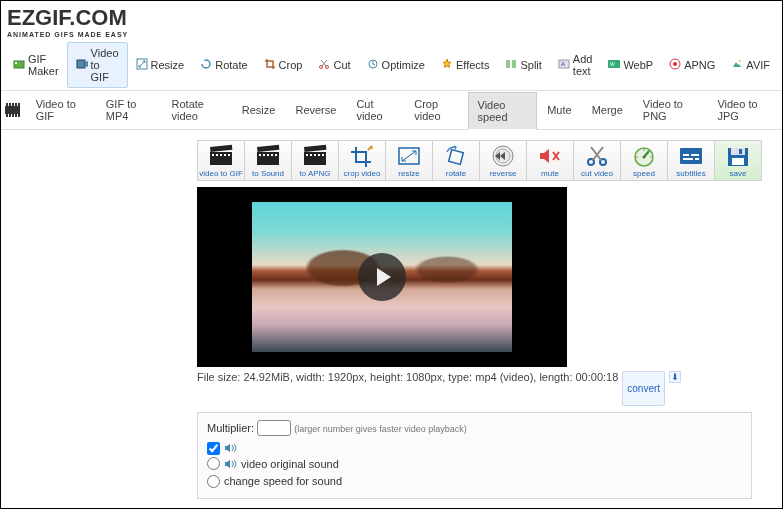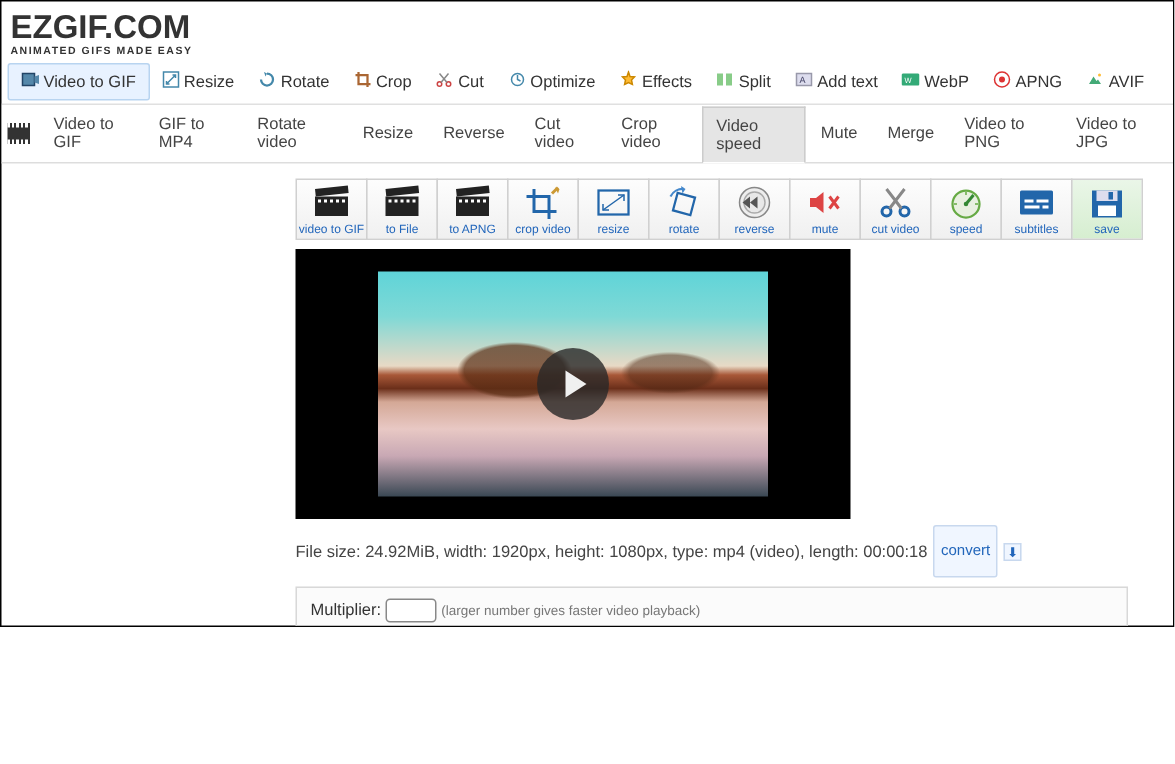--- a/index.html
+++ b/index.html
@@ -1,17 +1,17 @@
 <!DOCTYPE html>
 <html><head>
 <meta charset="utf-8">
 <style>
 *{box-sizing:border-box;margin:0;padding:0}
 body{font-family:Arial,Helvetica,sans-serif;font-size:12px;color:#333;background:#fff;width:783px}
-.wrap{border:1px solid #000;width:783px;height:418px;overflow:hidden;position:relative}
+.wrap{border:1px solid #000;width:783px;height:509px;overflow:hidden;position:relative}
 .logo{padding:4px 6px 2px;font-family:Impact,Arial Black,sans-serif;letter-spacing:0.5px}
 .logo .big{font-size:22px;font-weight:900;letter-spacing:0}
 .logo .tag{font-size:7px;font-weight:bold;letter-spacing:1px}
 .nav1{display:flex;align-items:center;gap:0;padding:2px 4px;font-size:11px;border-bottom:1px solid #e0e0e0}
 .nav1 a{display:flex;align-items:center;gap:3px;padding:4px 8px;color:#333;text-decoration:none;cursor:pointer}
 .nav1 a.active{background:#e8f2ff;border:1px solid #b8d4f0;border-radius:2px}
 .ic{width:12px;height:12px;display:inline-block;flex-shrink:0}
 .nav2{display:flex;align-items:center;gap:0;padding:0 2px;font-size:11px;background:#fff;border-bottom:1px solid #ddd}
 .nav2 .film-ic{width:18px;height:14px;background:#333;margin:2px 6px 2px 2px;position:relative}
 .nav2 .film-ic::before,.nav2 .film-ic::after{content:"";position:absolute;left:0;right:0;height:3px;background:repeating-linear-gradient(90deg,#fff 0 1.5px,#333 1.5px 3px)}
@@ -24,41 +24,48 @@
 .tool{width:48px;border:1px solid #d0d0d0;background:linear-gradient(#fdfdfd,#f0f0f0);display:flex;flex-direction:column;align-items:center;justify-content:flex-start;padding:3px 1px 2px;cursor:pointer;margin-left:-1px}
 .tool:first-child{margin-left:0}
 .tool.hl{background:linear-gradient(#eaf6e8,#d6eed0)}
 .tool .ticon{width:28px;height:24px;display:flex;align-items:center;justify-content:center}
 .tool .tlbl{font-size:8px;color:#2266bb;text-align:center;line-height:1;margin-top:2px}
 .preview{width:370px;height:180px;background:#000;display:flex;align-items:center;justify-content:center;position:relative;margin-bottom:4px}
 .thumb{width:260px;height:150px;background:linear-gradient(180deg,#5fd4d8 0%,#7fd9d6 20%,#e8d9c5 42%,#a85838 46%,#6b2f1a 52%,#d4a896 58%,#e8c8c4 70%,#c8a8b4 82%,#3a4854 100%);position:relative}
 .thumb::after{content:"";position:absolute;inset:0;background:radial-gradient(ellipse at 35% 44%,rgba(90,45,20,0.7) 0 14%,transparent 16%),radial-gradient(ellipse at 75% 45%,rgba(80,40,20,0.5) 0 10%,transparent 12%)}
 .play{position:absolute;width:48px;height:48px;border-radius:50%;background:rgba(40,40,40,0.8);display:flex;align-items:center;justify-content:center;cursor:pointer}
 .play::after{content:"";border-left:14px solid #f0f0f0;border-top:9px solid transparent;border-bottom:9px solid transparent;margin-left:3px}
-.meta{font-size:11px;color:#444;margin-bottom:6px;display:flex;align-items:center;gap:4px}
+.meta{font-size:11px;color:#444;margin-bottom:6px;display:flex;gap:4px}
 .cvt{font-size:10px;color:#2266bb;border:1px solid #c8d8ee;background:#f0f6ff;padding:11px 4px;cursor:pointer;border-radius:2px}
 .dl{width:12px;height:12px;border:1px solid #c8d8ee;background:#f0f6ff;display:inline-flex;align-items:center;justify-content:center;cursor:pointer;font-size:9px;color:#2266bb}
 .form{border:1px solid #d8d8d8;background:#fbfbfb;padding:7px 9px;width:555px;font-size:11px;line-height:1.5}
 .form input[type=text]{width:34px;border:1px solid #888;border-radius:3px;padding:1px 2px;font-size:11px}
 .hint{font-size:9px;color:#777}
 .so{margin-top:5px}
 .so label{display:flex;align-items:center;gap:4px;margin:1px 0}
 .snd-ic{width:13px;height:10px;display:inline-block}
 svg{display:block}
 </style>
 </head>
 <body>
 
 <div class="wrap">
   <div class="logo">
     <div class="big">EZGIF.COM</div>
     <div class="tag">ANIMATED GIFS MADE EASY</div>
   </div>
 
   <div class="nav1" id="nav1">
+      <a>
+        <span><svg class="ic" viewBox="0 0 12 12" width="12" height="12">
+            <rect x="1" y="3" width="10" height="7" fill="#6a4" stroke="#383"></rect>
+            <rect x="2" y="4" width="2" height="2" fill="#fff"></rect>
+          </svg></span>
+        <span>GIF Maker</span>
+      </a>
       <a class="active">
         <span><svg class="ic" viewBox="0 0 12 12" width="12" height="12">
             <rect x="1" y="2" width="8" height="8" fill="#58a" stroke="#246"></rect>
             <path d="M9 4l3-1v6l-3-1z" fill="#58a"></path>
           </svg></span>
         <span>Video to GIF</span>
       </a>
       <a>
         <span><svg class="ic" viewBox="0 0 12 12" width="12" height="12">
             <rect x="1" y="1" width="10" height="10" fill="none" stroke="#48a"></rect>
@@ -177,21 +184,21 @@
               <rect x="3" y="3" width="22" height="5" fill="#222" transform="rotate(-6 3 3)"></rect>
               <g fill="#fff">
                 <rect x="5" y="10" width="2" height="2"></rect>
                 <rect x="9" y="10" width="2" height="2"></rect>
                 <rect x="13" y="10" width="2" height="2"></rect>
                 <rect x="17" y="10" width="2" height="2"></rect>
                 <rect x="21" y="10" width="2" height="2"></rect>
               </g>
             </svg>
           </span>
-          <span class="tlbl">to File</span>
+          <span class="tlbl">to Sound</span>
         </div>
         <div class="tool">
           <span class="ticon">
             <svg viewBox="0 0 28 24" width="28" height="24">
               <rect x="3" y="8" width="22" height="13" fill="#222"></rect>
               <rect x="3" y="3" width="22" height="5" fill="#222" transform="rotate(-6 3 3)"></rect>
               <g fill="#fff">
                 <rect x="5" y="10" width="2" height="2"></rect>
                 <rect x="9" y="10" width="2" height="2"></rect>
                 <rect x="13" y="10" width="2" height="2"></rect>

